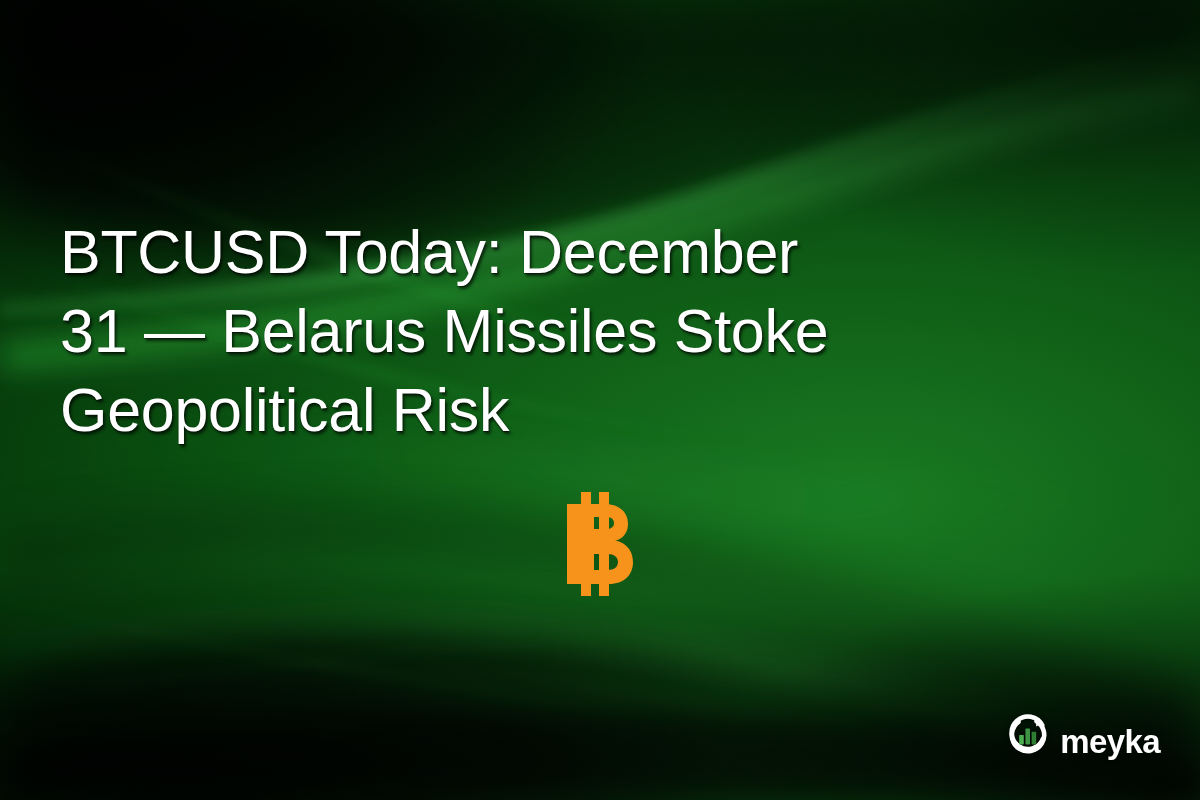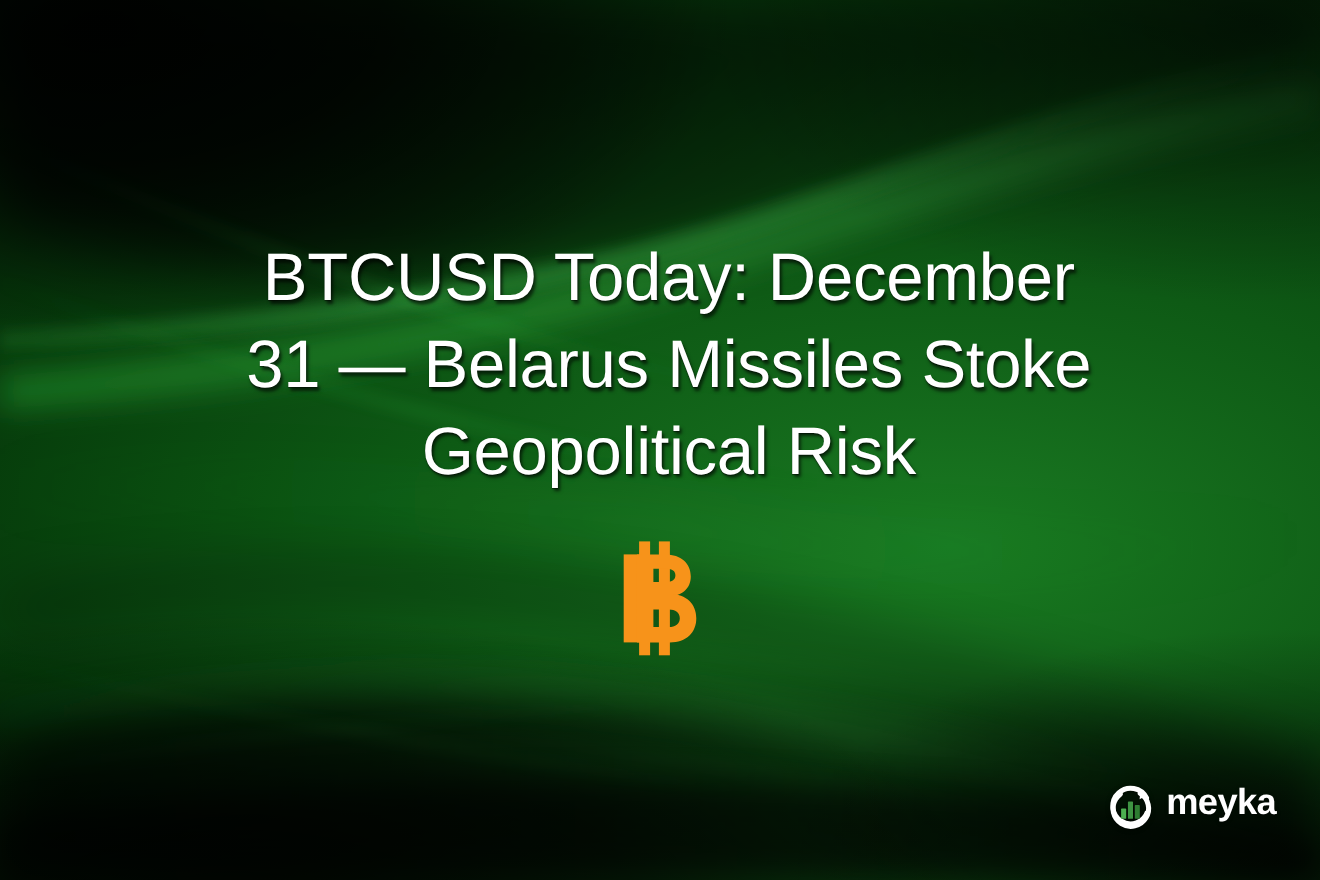--- a/index.html
+++ b/index.html
@@ -55,23 +55,22 @@
   .content {
     position: absolute;
     inset: 0;
     display: flex;
     flex-direction: column;
     align-items: center;
   }
   .headline {
     position: absolute;
     top: 172px;
-    left: 76px;
+    left: 60px;
     right: 60px;
-    text-align: center;
     color: #ffffff;
     font-size: 61px;
     line-height: 1.30;
     font-weight: 400;
     letter-spacing: -0.3px;
     text-shadow: 2px 3px 3px rgba(0,0,0,0.62), 0 1px 1px rgba(0,0,0,0.5);
     white-space: pre-line;
   }
 
   .btc-wrap {
@@ -84,21 +83,21 @@
   }
   .btc-glyph {
     display: block;
   }
 
   .brand {
     position: absolute;
     right: 40px;
     bottom: 42px;
     display: flex;
-    align-items: flex-start;
+    align-items: flex-end;
     gap: 9px;
   }
   .brand-mark {
     display: block;
     filter: drop-shadow(0 1px 2px rgba(0,0,0,0.55));
   }
   .brand-name {
     color: #ffffff;
     font-size: 33px;
     font-weight: 700;

